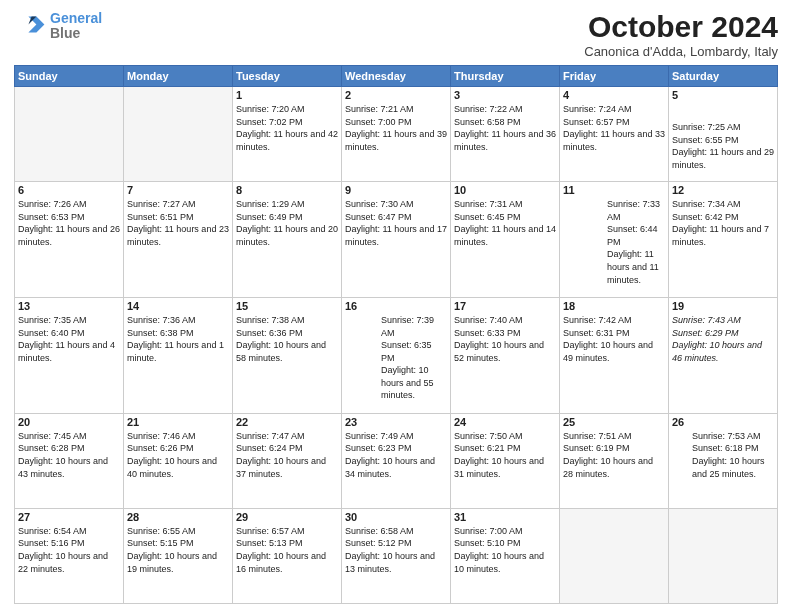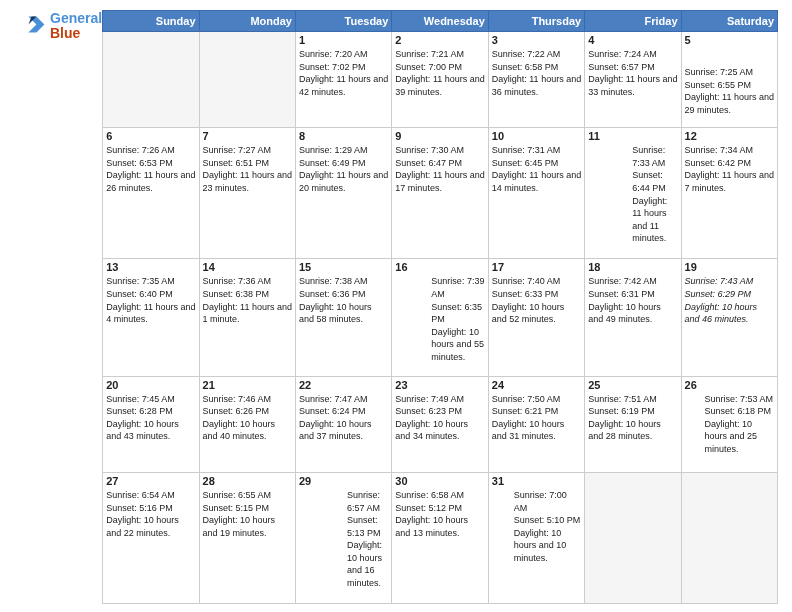--- a/index.html
+++ b/index.html
@@ -8,21 +8,21 @@
       background: #fff;
       width: 792px;
       height: 612px;
       overflow: hidden;
     }
     .page {
       width: 792px;
       height: 612px;
       padding: 10px 14px 8px 14px;
       display: flex;
-      flex-direction: row;
+      flex-direction: column;
     }
     .header {
       display: flex;
       align-items: flex-start;
       justify-content: space-between;
       margin-bottom: 6px;
     }
     .logo {
       display: flex;
       align-items: center;
@@ -60,21 +60,21 @@
       width: 100%;
       table-layout: fixed;
     }
     .calendar th {
       background: #4a7fc1;
       color: #fff;
       font-size: 11px;
       font-weight: bold;
       padding: 4px 3px;
       border: 1px solid #3a6aad;
-      text-align: right;
+      text-align: left;
     }
     .calendar td {
       border: 1px solid #ccc;
       vertical-align: top;
       padding: 2px 3px;
       font-size: 9.5px;
       color: #222;
       height: 88px;
       background: #fff;
     }
@@ -101,22 +101,26 @@
 
 <div class="page">
   <div class="header">
     <div class="logo">
       <svg class="logo-icon" viewBox="0 0 40 40">
         <polygon points="28,8 38,18 28,28 18,28 28,18 18,8" fill="#4a90d9"></polygon>
         <polygon points="22,8 28,8 18,18 22,8" fill="#1a3a5c"></polygon>
       </svg>
       <div class="logo-text">
         <div><span>General</span></div>
-        <div><span style="color:#c2410c">Blue</span></div>
+        <div><span style="color:#737373">Blue</span></div>
       </div>
+    </div>
+    <div class="title-block">
+      <div class="month-title">October 2024</div>
+      <div class="location">Canonica d'Adda, Lombardy, Italy</div>
     </div>
   </div>
 
   <table class="calendar">
     <thead>
       <tr>
         <th>Sunday</th>
         <th>Monday</th>
         <th>Tuesday</th>
         <th>Wednesday</th>
@@ -300,33 +304,33 @@
 Daylight: 10 hours and 22 minutes.</div>
           </td>
           <td>
             <span class="day-num">28</span>
             <div class="day-info" style="white-space: pre-line;">Sunrise: 6:55 AM
 Sunset: 5:15 PM
 Daylight: 10 hours and 19 minutes.</div>
           </td>
           <td>
             <span class="day-num">29</span>
-            <div class="day-info" style="white-space: pre-line; margin-left: 48px;">Sunrise: 6:57 AM
+            <div class="day-info" style="white-space: pre-line;">Sunrise: 6:57 AM
 Sunset: 5:13 PM
 Daylight: 10 hours and 16 minutes.</div>
           </td>
           <td>
             <span class="day-num">30</span>
             <div class="day-info" style="white-space: pre-line;">Sunrise: 6:58 AM
 Sunset: 5:12 PM
 Daylight: 10 hours and 13 minutes.</div>
           </td>
           <td>
             <span class="day-num">31</span>
-            <div class="day-info" style="white-space: pre-line; margin-left: 22px;">Sunrise: 7:00 AM
+            <div class="day-info" style="white-space: pre-line;">Sunrise: 7:00 AM
 Sunset: 5:10 PM
 Daylight: 10 hours and 10 minutes.</div>
           </td>
           <td class="empty"></td>
           <td class="empty"></td>
         </tr>
       </tbody>
   </table>
 </div>
 

